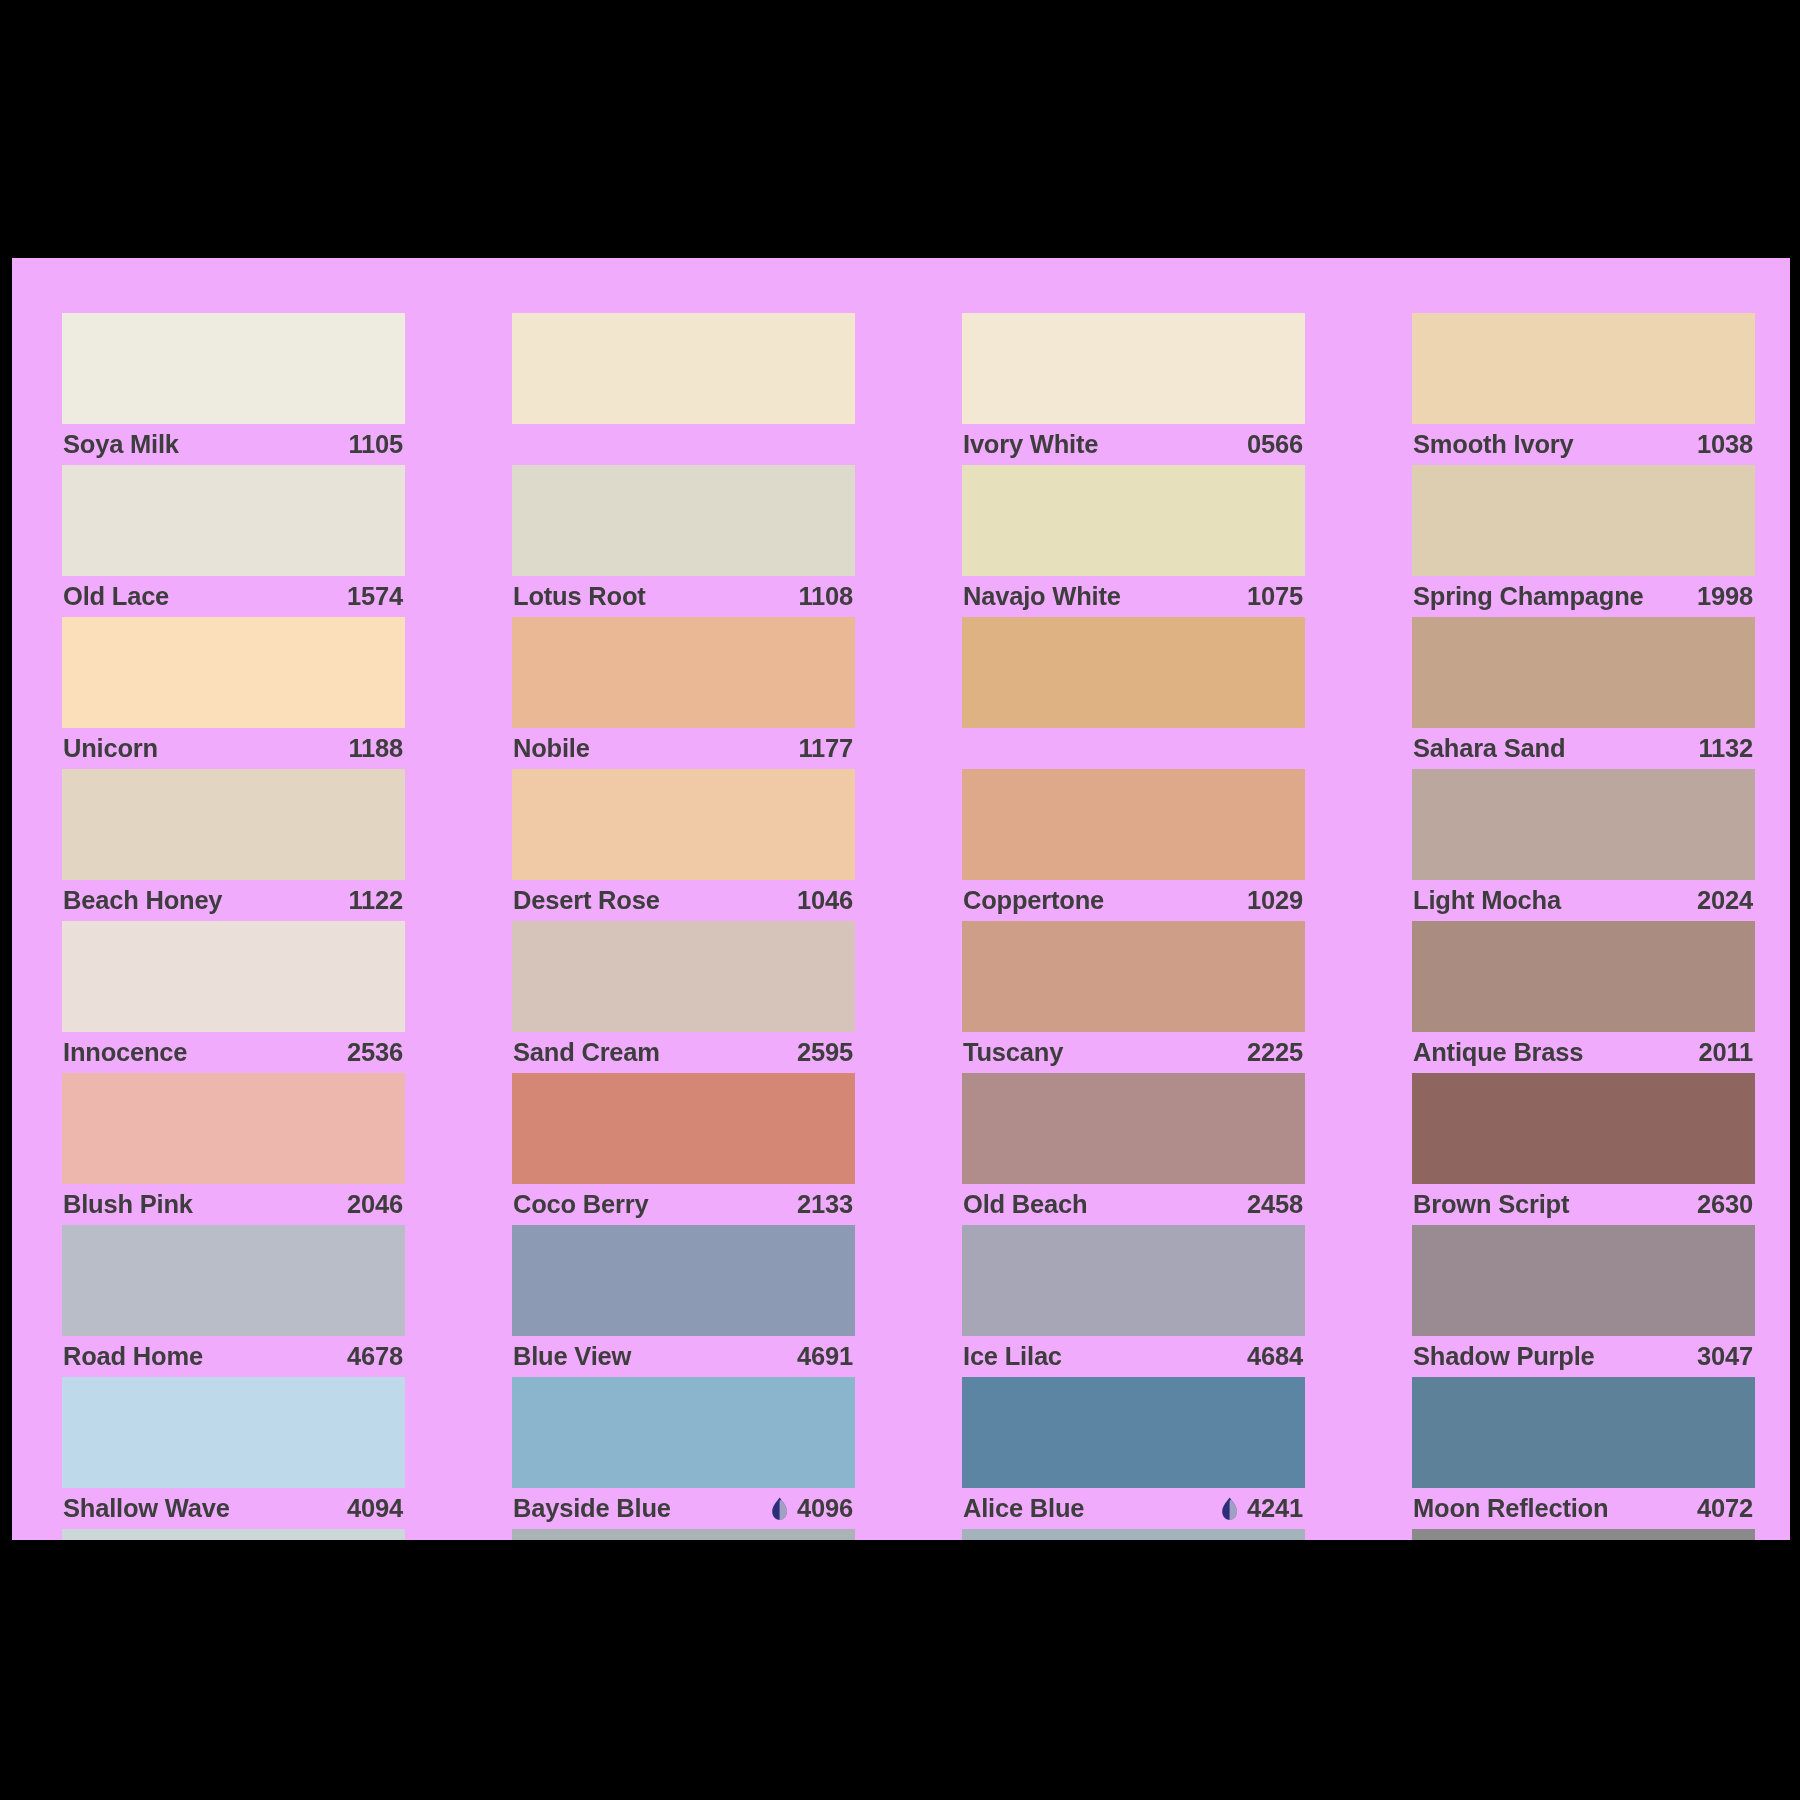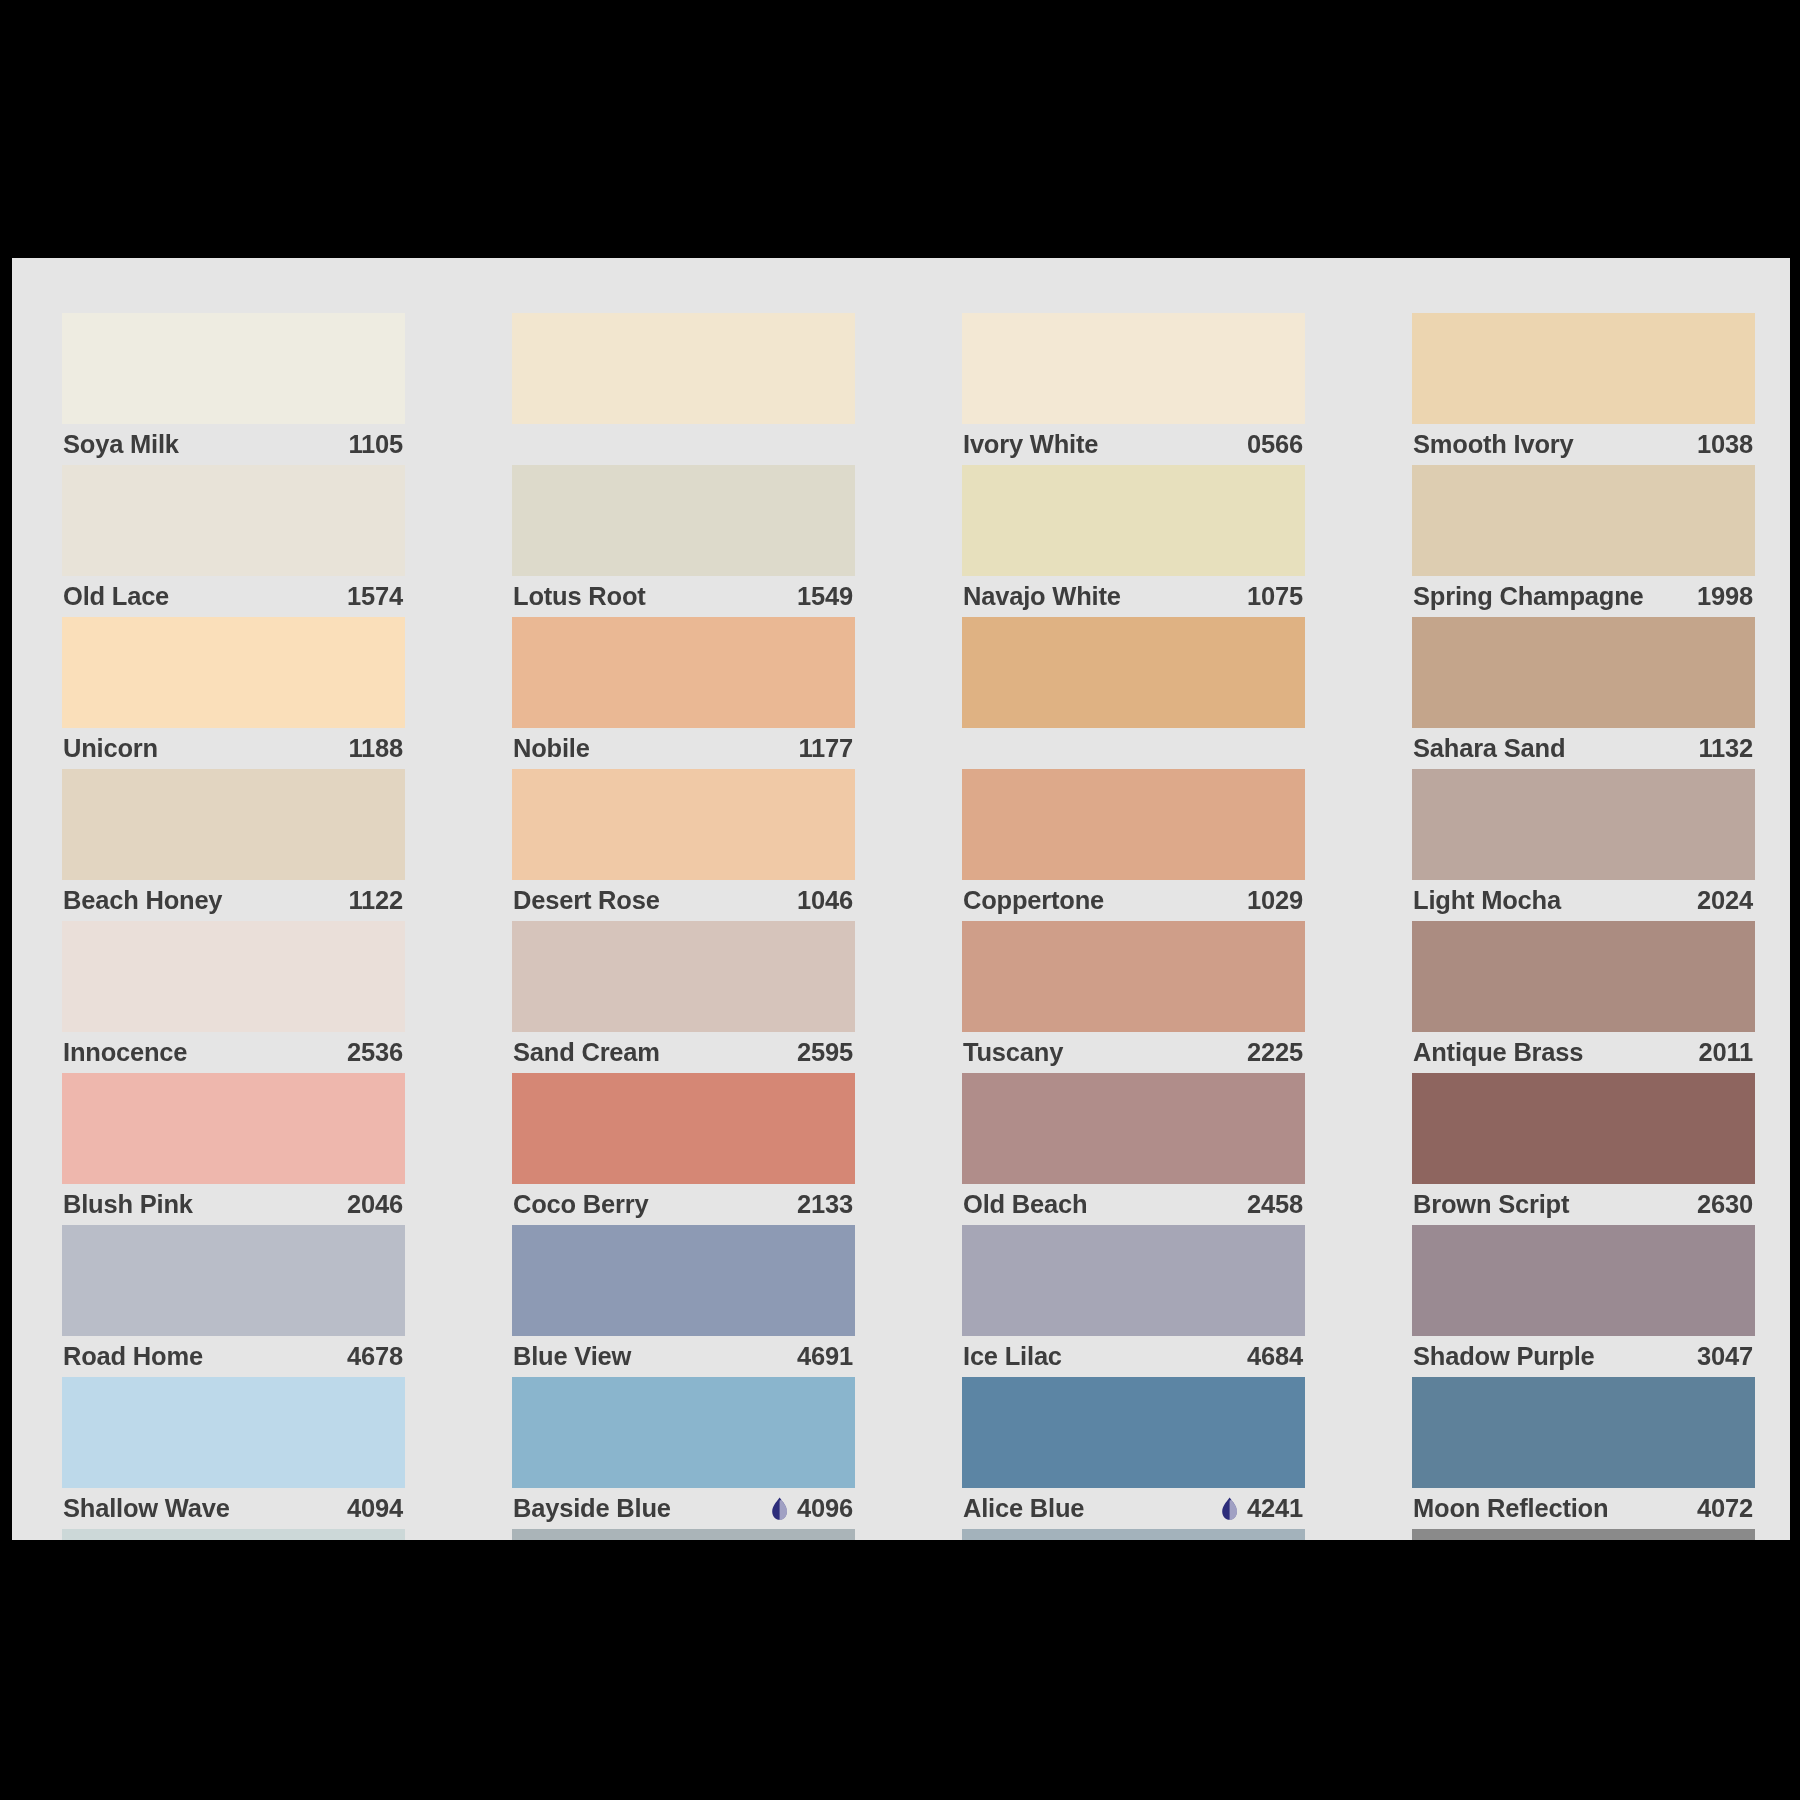--- a/index.html
+++ b/index.html
@@ -12,21 +12,21 @@
     font-family: "Liberation Sans", "DejaVu Sans", sans-serif;
     overflow: hidden;
   }
 
   #chart-page {
     position: absolute;
     left: 12px;
     top: 258px;
     width: 1778px;
     height: 1282px;
-    background: #e5e5e5;
+    background: #f0abfc;
     overflow: hidden;
   }
 
   #swatch-grid {
     position: absolute;
     left: 50px;
     top: 55px;
     width: 1708px;
     display: flex;
     flex-direction: row;
@@ -183,21 +183,21 @@
       </div>
       <div class="swatch-column">
         <div class="swatch-cell">
           <div class="swatch-chip" style="background: rgb(242, 230, 207);"></div>
         </div>
         <div class="swatch-cell">
           <div class="swatch-chip" style="background: rgb(221, 218, 203);"></div>
           <div class="swatch-label-row">
             <span class="swatch-name">Lotus Root</span>
             <span class="swatch-code-group">
-              <span class="swatch-code">1549</span>
+              <span class="swatch-code">1108</span>
             </span>
           </div>
         </div>
         <div class="swatch-cell">
           <div class="swatch-chip" style="background: rgb(234, 184, 148);"></div>
           <div class="swatch-label-row">
             <span class="swatch-name">Nobile</span>
             <span class="swatch-code-group">
               <span class="swatch-code">1177</span>
             </span>

